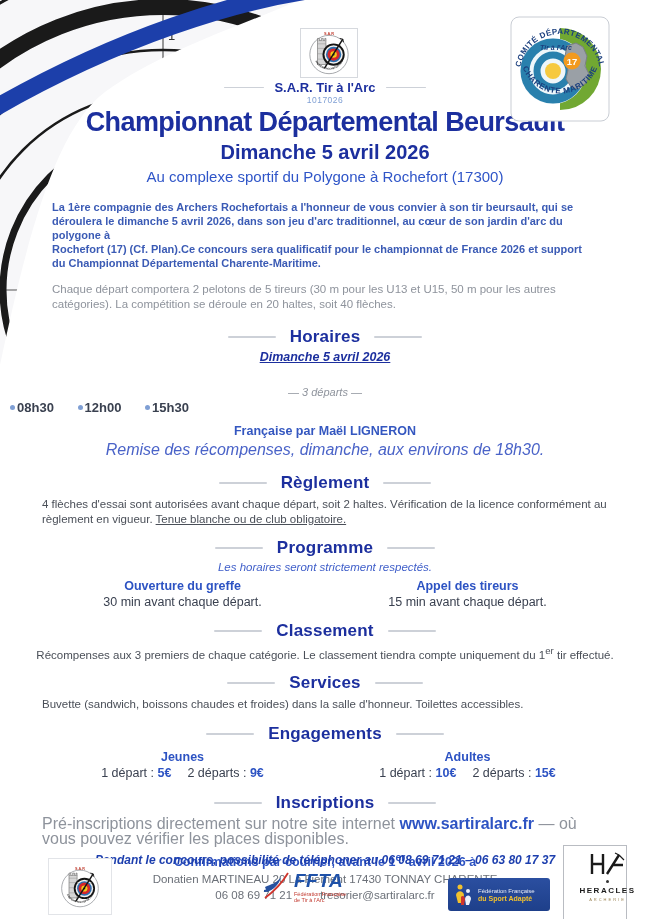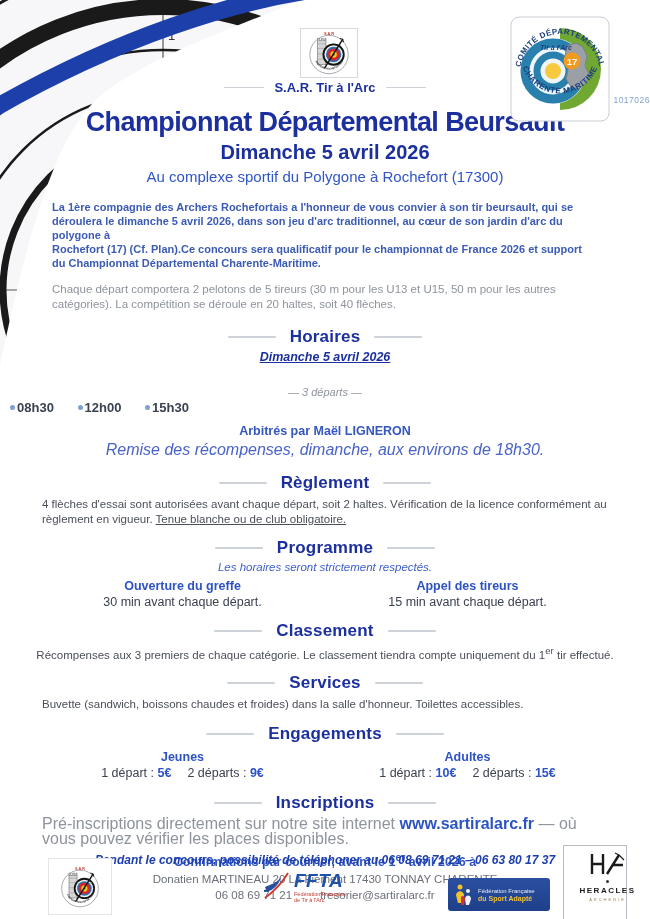--- a/index.html
+++ b/index.html
@@ -8,21 +8,21 @@
   .page { position:relative; width:650px; height:919px; margin:0 auto; background:#fff; overflow:hidden; }
 
   
   .corner { position:absolute; top:0; left:0; z-index:0; }
 
   
   .sar-box { position:absolute; top:28px; left:300px; width:58px; height:50px;
              background:#fff; border:1px solid #d6d9de; z-index:2; display:flex; align-items:center; justify-content:center; }
   .sar-label-row { position:absolute; top:80px; left:0; right:0; display:flex; align-items:center; justify-content:center; gap:10px; z-index:2; }
   .sar-label { font-size:13px; font-weight:700; color:#1c2f9e; }
-  .sar-lic { position:absolute; top:95px; left:0; right:0; text-align:right; font-size:8.5px; color:#7f9fd4; letter-spacing:.5px; z-index:2; }
+  .sar-lic { position:absolute; top:95px; left:0; right:0; text-align:center; font-size:8.5px; color:#7f9fd4; letter-spacing:.5px; z-index:2; }
   .cd-box { position:absolute; top:16px; right:40px; z-index:2; }
 
   .dash { display:inline-block; width:48px; height:2px; background:#cdd1d8; border-radius:2px; }
   .dash.sm { width:40px; height:1px; }
 
   
   .content { position:relative; z-index:1; padding-top:107px; }
 
   h1.title { text-align:center; font-size:27px; font-weight:700; color:#1c2f9e; letter-spacing:-.6px; }
   .date-line { text-align:center; font-size:20px; font-weight:700; color:#1c2f9e; margin-top:3px; }
@@ -211,21 +211,21 @@
       <h2>Horaires</h2>
       <span class="dash"></span>
     </div>
     <div class="hor-date">Dimanche 5 avril 2026</div>
     <div class="hor-departs">— 3 départs —</div>
     <div class="hor-times">
       <span class="t"><span class="dot"></span><span>08h30</span></span>
       <span class="t"><span class="dot"></span><span>12h00</span></span>
       <span class="t"><span class="dot"></span><span>15h30</span></span>
     </div>
-    <div class="hor-arb">Arbitrés par Maël LIGNERON</div>
+    <div class="hor-arb">Française par Maël LIGNERON</div>
     <div class="hor-rem">Remise des récompenses, dimanche, aux environs de 18h30.</div>
 
     <div class="sec-head m-reg">
       <span class="dash"></span>
       <h2>Règlement</h2>
       <span class="dash"></span>
     </div>
     <p class="body-txt">
       <span>4 flèches d'essai sont autorisées avant chaque départ, soit 2 haltes. Vérification de la licence conformément au règlement en vigueur. </span><span class="u">Tenue blanche ou de club obligatoire.</span>
     </p>

